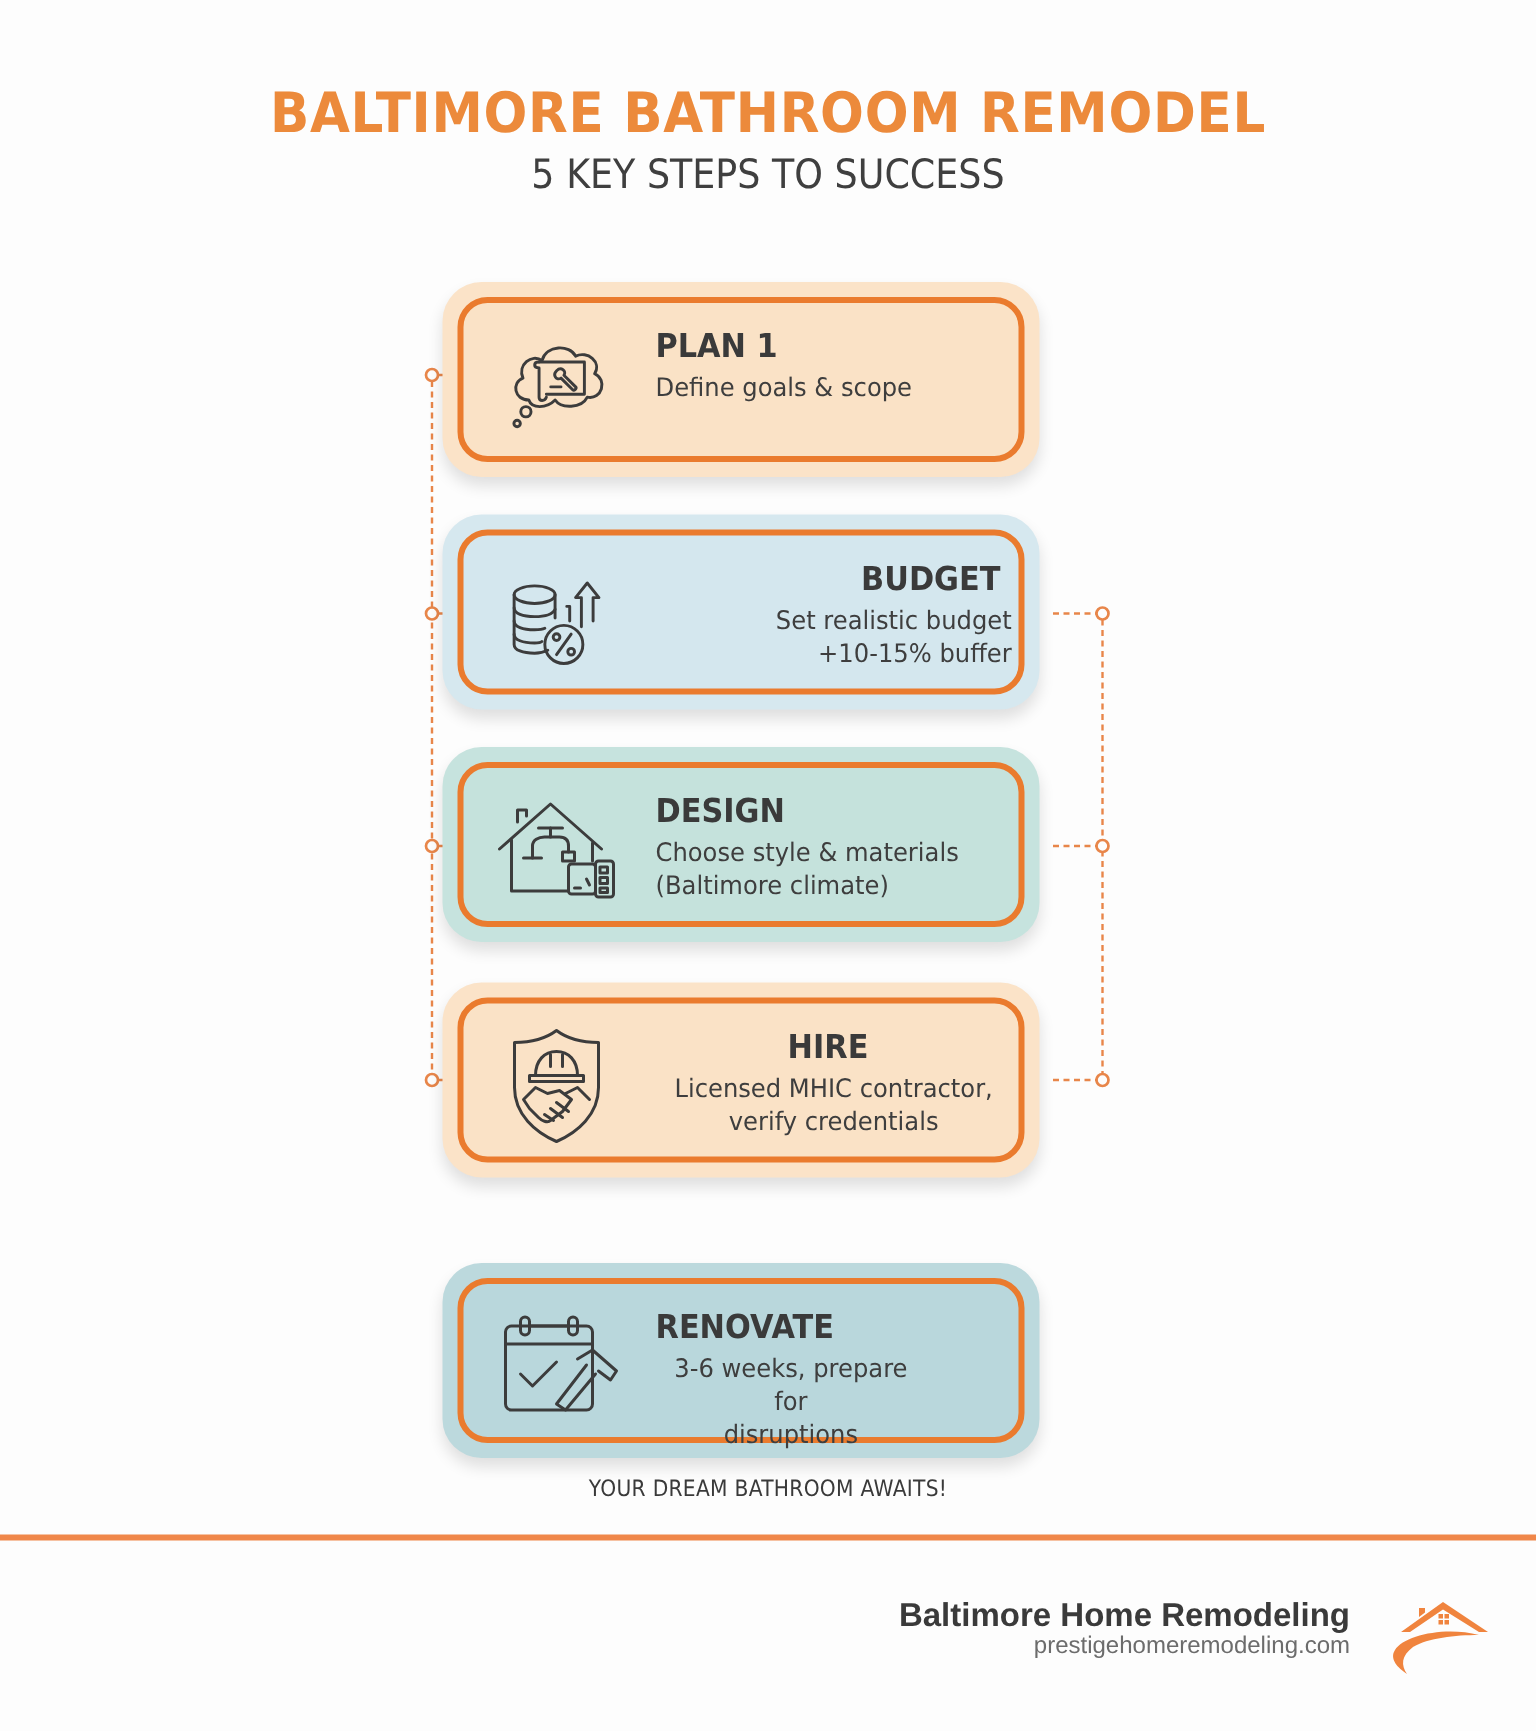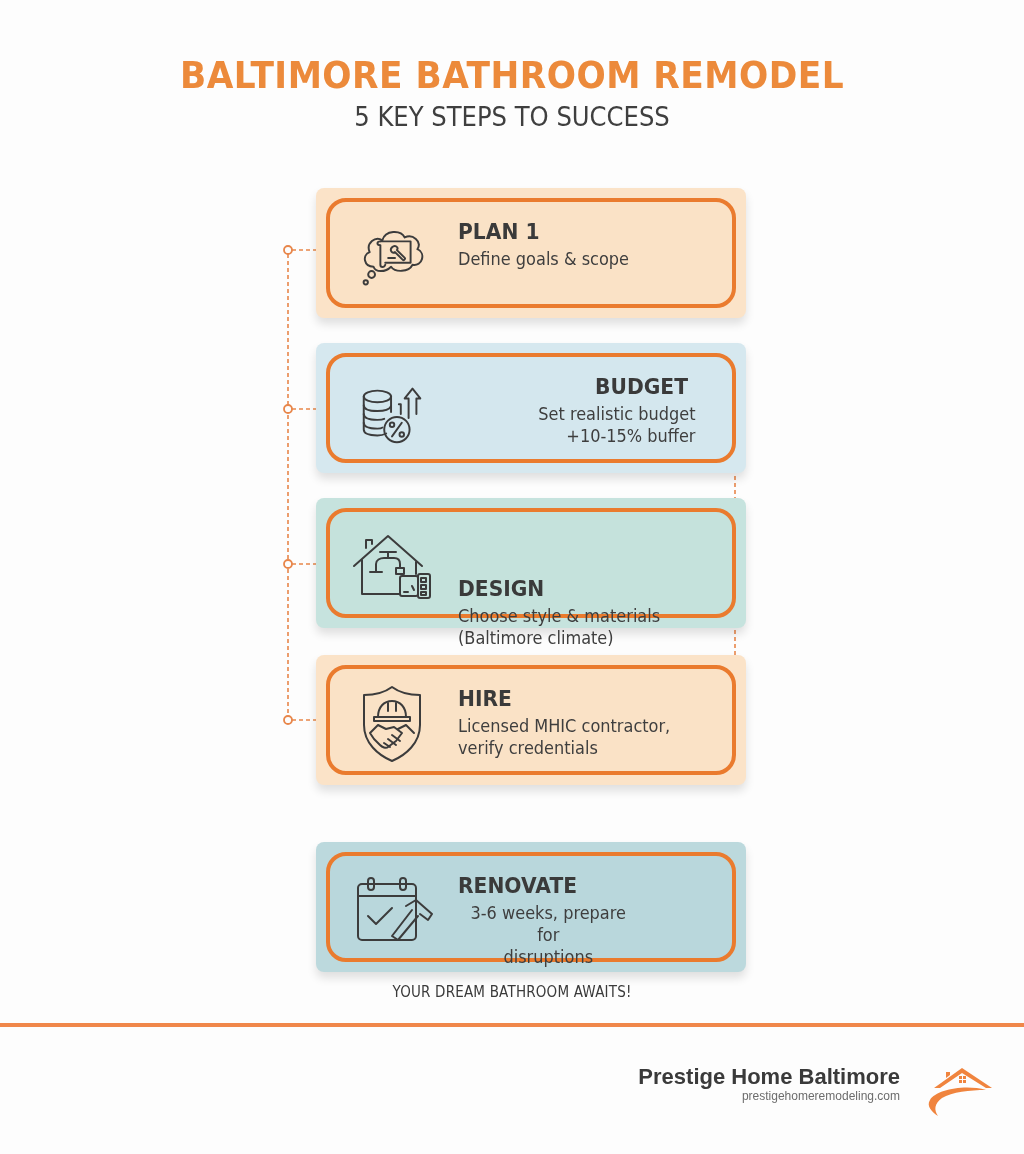--- a/index.html
+++ b/index.html
@@ -12,22 +12,22 @@
       letter-spacing: 0.5px; color: #ec8a3b;
       transform: scaleX(0.93);
     }
     .subtitle {
       position: absolute; left: 0; width: 1024px; top: 101px; text-align: center;
       font-family: "DejaVu Sans", sans-serif; font-size: 27px; color: #3f3f3f;
       transform: scaleX(0.9);
     }
 
     .card {
-      position: absolute; left: 316px; width: 430px; height: 130px;
-      border-radius: 8px;
+      position: absolute; left: 295px; width: 398px; height: 130px;
+      border-radius: 26px;
       box-shadow: 0 6px 10px rgba(0,0,0,0.12);
     }
     .card .inner {
       position: absolute; left: 10px; top: 10px; right: 10px; bottom: 10px;
       border: 4px solid #ea7b2e; border-radius: 20px;
     }
     .card .icon {
       position: absolute; left: 36px; top: 24px; width: 78px; height: 78px;
     }
     .card .icon svg { width: 100%; height: 100%; }
@@ -63,21 +63,21 @@
       transform: scaleX(0.9);
     }
     .footer-line {
       position: absolute; left: 0; top: 1023px; width: 1024px; height: 4px; background: #f0874a;
     }
     .brand-name {
       position: absolute; right: 124px; top: 1064px; font-weight: bold; font-size: 22px; color: #3a3a3a;
       font-family: "Liberation Sans", sans-serif;
     }
     .brand-url {
-      position: absolute; right: 124px; top: 1089px; font-size: 12px; color: #6c6c6c;
+      position: absolute; right: 124px; top: 1089px; font-size: 16px; color: #6c6c6c;
       font-family: "Liberation Sans", sans-serif;
     }
     .brand-logo { position: absolute; left: 924px; top: 1064px; width: 72px; height: 54px; }
   </style>
 </head>
 <body>
 
 <div class="title">BALTIMORE BATHROOM REMODEL</div>
 <div class="subtitle">5 KEY STEPS TO SUCCESS</div>
 
@@ -164,41 +164,41 @@
         <path d="M20 44 L32 44"></path>
         <path d="M46 40 L54 40 L54 46 L46 46 Z"></path>
         <rect x="50" y="48" width="18" height="20" rx="2"></rect>
         <rect x="68" y="46" width="12" height="24" rx="2"></rect>
         <rect x="71" y="50" width="5" height="4"></rect>
         <rect x="71" y="57" width="5" height="4"></rect>
         <rect x="71" y="64" width="5" height="3"></rect>
         <path d="M54 64 L58 64 M62 58 L64 62"></path>
       </svg>
     </div>
-    <div class="text" style="left:128px;top:16px;margin-top:47px;">
+    <div class="text" style="left:128px;top:16px;">
       <span class="step-title">DESIGN</span>
       <span class="step-desc">Choose style &amp; materials
 (Baltimore climate)</span>
     </div>
   </div>
 </div>
 
 <div class="card c-peach" style="top:655px;">
   <div class="inner">
     <div class="icon" style="left:26px;top:14px;width:72px;height:82px;">
       <svg viewBox="0 0 72 82" fill="none" stroke="#3c3c3c" stroke-width="2" stroke-linecap="round" stroke-linejoin="round">
         <path d="M36 4 C28 10 18 12 8 12 L8 42 C8 60 22 72 36 78 C50 72 64 60 64 42 L64 12 C54 12 44 10 36 4 Z"></path>
         <path d="M22 34 C22 24 28 18 36 18 C44 18 50 24 50 34"></path>
         <path d="M18 34 L54 34 L54 38 L18 38 Z"></path>
         <path d="M32 20 L32 28 M40 20 L40 28"></path>
         <path d="M14 50 L22 42 L30 46 L38 44 L46 50 L40 58 L32 64 C30 66 26 64 24 62 L18 56 Z"></path>
         <path d="M58 50 L50 42 L42 46 M36 52 L44 58 M32 56 L40 62 M28 60 L34 64"></path>
       </svg>
     </div>
-    <div class="text" style="left:128px;top:16px;">
+    <div class="text" style="left:128px;top:16px;text-align:center;">
       <span class="step-title">HIRE</span>
       <span class="step-desc">Licensed MHIC contractor,
 verify credentials</span>
     </div>
   </div>
 </div>
 
 <div class="card c-steel" style="top:810px;margin-top:32px;">
   <div class="inner">
     <div class="icon" style="left:24px;top:18px;width:82px;height:72px;">
@@ -217,21 +217,21 @@
       <span class="step-title">RENOVATE</span>
       <span class="step-desc center">3-6 weeks, prepare for
 disruptions</span>
     </div>
   </div>
 </div>
 
 <div class="tagline">YOUR DREAM BATHROOM AWAITS!</div>
 <div class="footer-line"></div>
 
-<div class="brand-name">Prestige Home Baltimore</div>
+<div class="brand-name">Baltimore Home Remodeling</div>
 <div class="brand-url">prestigehomeremodeling.com</div>
 <div class="brand-logo">
   <svg viewBox="0 0 72 54" fill="none">
     <path d="M10 24 L38 4 L68 24 L62 24 L38 9 L16 24 Z" fill="#f0843e"></path>
     <path d="M22 14 L22 8 L26 8 L26 11 Z" fill="#f0843e"></path>
     <rect x="35" y="12" width="3" height="3" fill="#f0843e"></rect>
     <rect x="39" y="12" width="3" height="3" fill="#f0843e"></rect>
     <rect x="35" y="16" width="3" height="3" fill="#f0843e"></rect>
     <rect x="39" y="16" width="3" height="3" fill="#f0843e"></rect>
     <path d="M62 26 C40 20 12 26 6 36 C2 42 8 48 14 52 C10 46 10 40 18 34 C28 28 46 26 62 26 Z" fill="#f0843e"></path>

